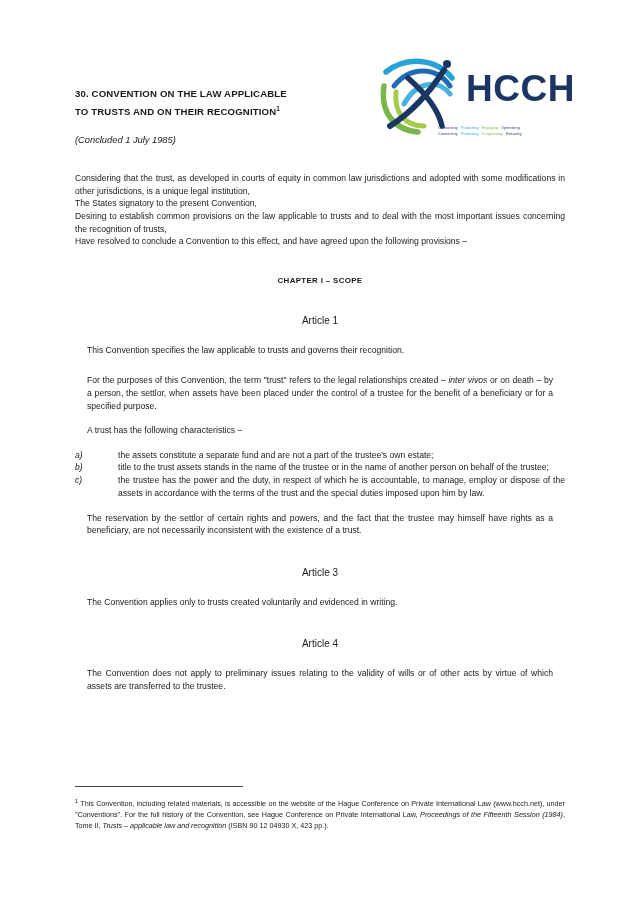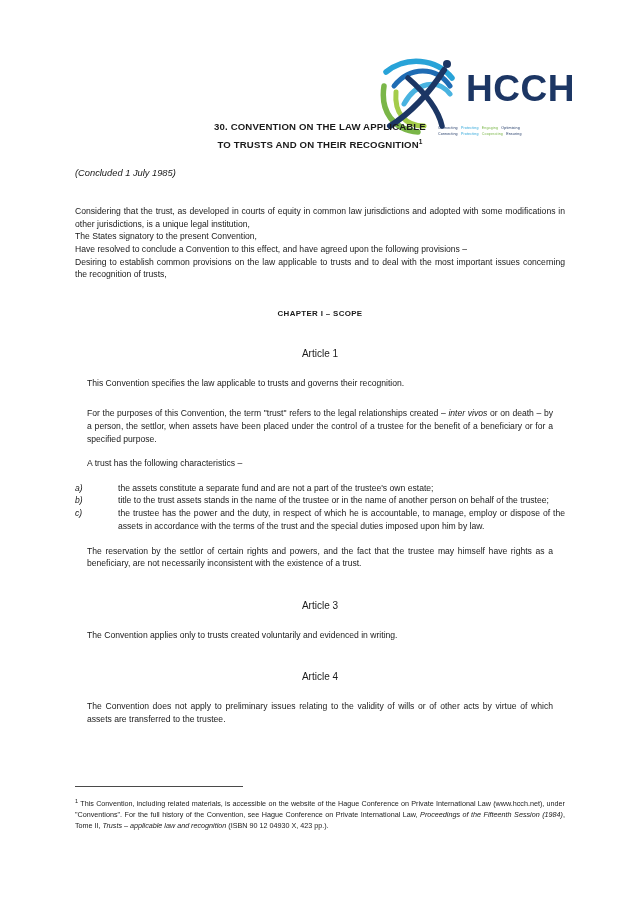--- a/index.html
+++ b/index.html
@@ -67,22 +67,22 @@
   }
   .tag-row { display: block; }
   .tag-en { color: #1c3664; }
   .tag-fr { color: #28a3d8; }
   .tag-es { color: #7ab648; }
   .tag-x  { color: #1c3664; }
   .tag-row span { margin-right: 3.2px; }
 
   
   .doc-title {
-    margin-top: 120px;
-    text-align: center;
+    margin-top: 87px;
+    text-align: left;
     font-size: 9.6px;
     font-weight: bold;
     line-height: 14.5px;
     letter-spacing: 0.15px;
   }
   .doc-title .sup {
     font-size: 6.5px;
     vertical-align: super;
     font-weight: bold;
   }
@@ -210,22 +210,22 @@
     <div class="doc-title">
       <span>30. CONVENTION ON THE LAW APPLICABLE</span><br>
       <span>TO TRUSTS AND ON THEIR RECOGNITION</span><span class="sup">1</span>
     </div>
 
     <div class="concluded">(Concluded 1 July 1985)</div>
 
     <div class="preamble">
       <p>Considering that the trust, as developed in courts of equity in common law jurisdictions and adopted with some modifications in other jurisdictions, is a unique legal institution,</p>
       <p>The States signatory to the present Convention,</p>
+      <p>Desiring to establish common provisions on the law applicable to trusts and to deal with the most important issues concerning the recognition of trusts,</p>
       <p>Have resolved to conclude a Convention to this effect, and have agreed upon the following provisions –</p>
-      <p>Desiring to establish common provisions on the law applicable to trusts and to deal with the most important issues concerning the recognition of trusts,</p>
     </div>
 
     <div class="chapter">CHAPTER I – SCOPE</div>
 
     <div class="article-head">Article 1</div>
     <div class="article-body">
       <p>This Convention specifies the law applicable to trusts and governs their recognition.</p>
     </div>
 
     <div class="article-body">

